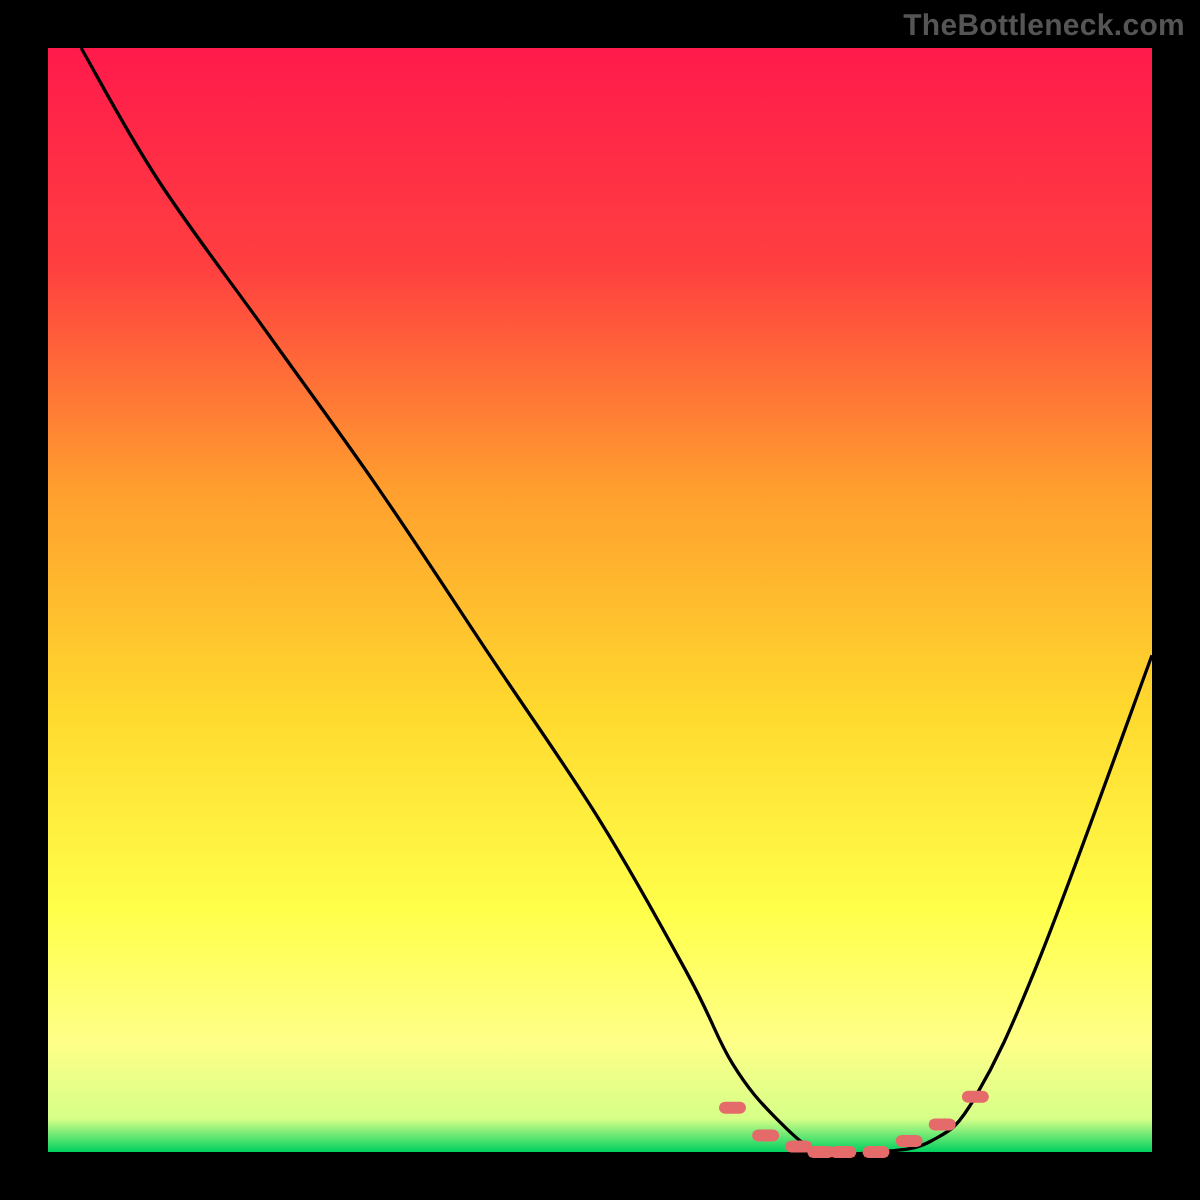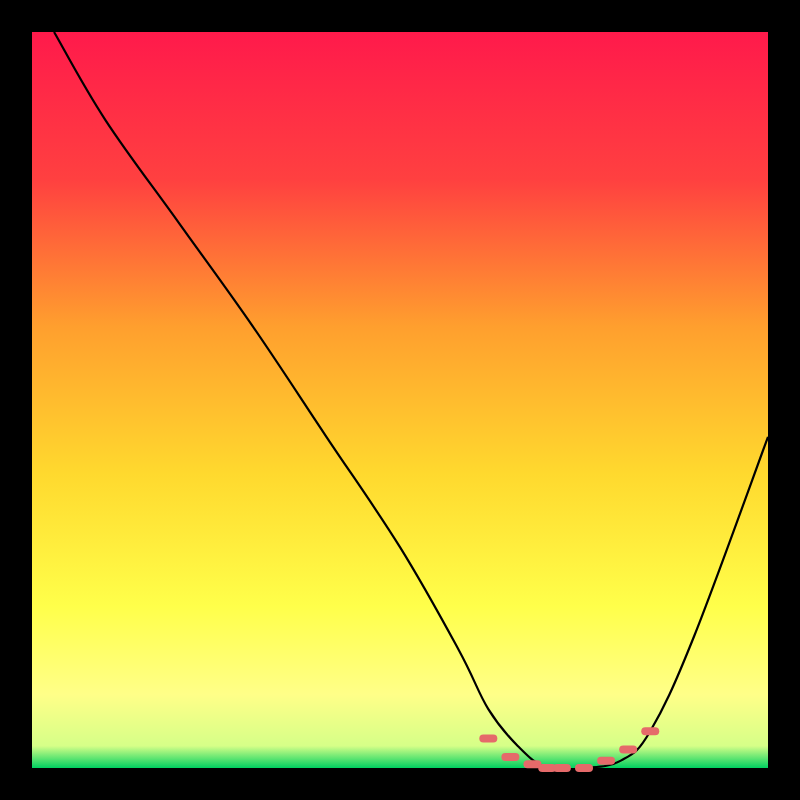--- a/index.html
+++ b/index.html
@@ -27,20 +27,21 @@
     z-index: 10;
   }
   svg {
     display: block;
   }
 </style>
 </head>
 <body>
 
 <div class="wrapper">
+  <div class="watermark">TheBottleneck.com</div>
   <svg id="chart-svg" width="800" height="800" viewBox="0 0 800 800">
       <rect x="0" y="0" width="800" height="800" fill="#000"></rect>
       <defs>
         <linearGradient id="heat" x1="0" y1="0" x2="0" y2="1">
           <stop offset="0%" stop-color="#ff1a4b"></stop>
           <stop offset="20%" stop-color="#ff4040"></stop>
           <stop offset="40%" stop-color="#ff9f2e"></stop>
           <stop offset="60%" stop-color="#ffd92e"></stop>
           <stop offset="78%" stop-color="#ffff4a"></stop>
           <stop offset="90%" stop-color="#ffff88"></stop>

